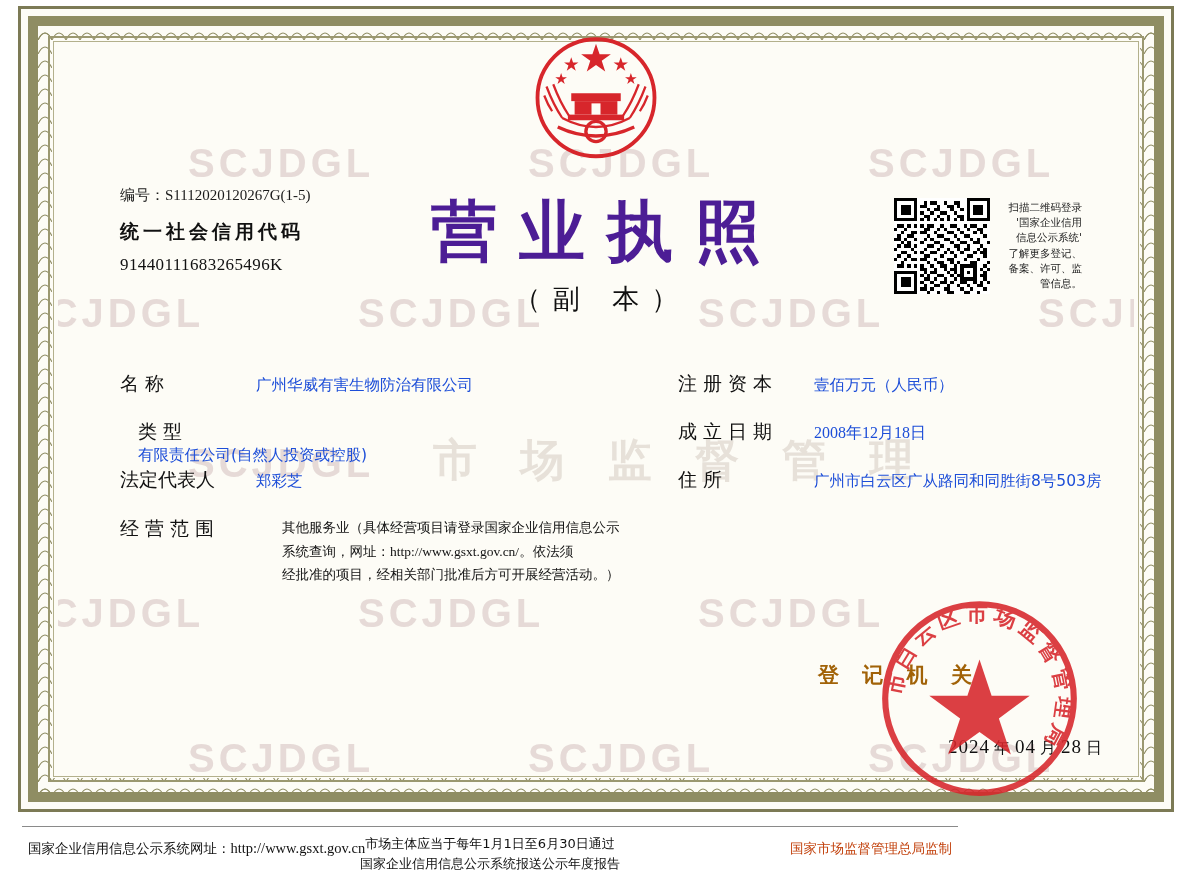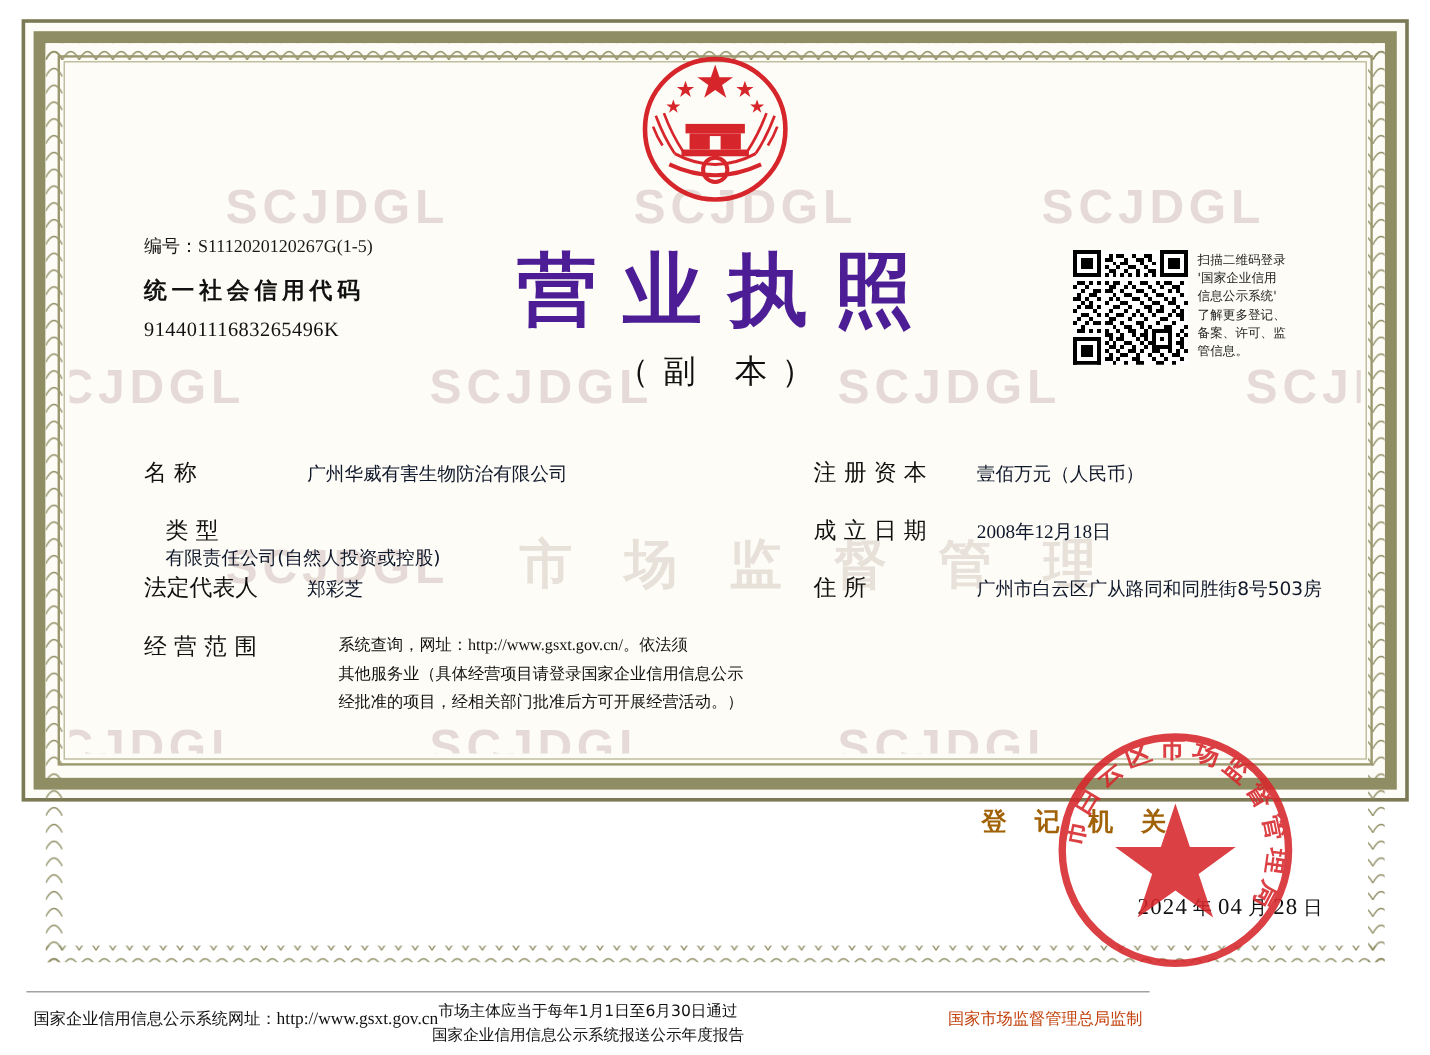--- a/index.html
+++ b/index.html
@@ -12,23 +12,23 @@
     height: 879px;
     font-family: "Liberation Serif", "DejaVu Serif", serif;
     position: relative;
     overflow: hidden;
   }
 
   
   #certificate {
     position: absolute;
     left: 18px;
-    top: 16px;
+    top: 6px;
     width: 1156px;
-    height: 652px;
+    height: 806px;
     background: #fdfcf6;
     box-sizing: border-box;
   }
 
   .frame-outer {
     position: absolute;
     left: 0; top: 0; right: 0; bottom: 0;
     border: 3px solid #7c7a55;
     box-sizing: border-box;
   }
@@ -195,40 +195,41 @@
     image-rendering: pixelated;
   }
   #qr-text {
     margin-left: 8px;
     font-family: "DejaVu Sans", "Liberation Sans", sans-serif;
     font-size: 10.5px;
     line-height: 1.45;
     color: #222;
     width: 84px;
     padding-top: 2px;
+    text-align: right;
   }
 
   
   .field {
     position: absolute;
     display: flex;
     align-items: baseline;
   }
   .f-label {
     font-family: "DejaVu Sans", "Liberation Sans", sans-serif;
     font-size: 19px;
     font-weight: normal;
     color: #111;
     white-space: nowrap;
     display: inline-block;
   }
   .f-value {
     font-family: "DejaVu Sans", "Liberation Sans", sans-serif;
     font-size: 15.5px;
-    color: #0f172a;
+    color: #1d4ed8;
     white-space: nowrap;
   }
   .f-value.serif-num {
     font-family: "Liberation Serif", serif;
     font-size: 16px;
   }
 
   
   .lbl-w {
     display: inline-flex;
@@ -665,24 +666,24 @@
     <div class="field" style="left:62px; top:421px;">
       <span class="f-label lbl-w">法定代表人</span>
       <span class="f-value" style="margin-left:18px;">郑彩芝</span>
     </div>
 
     <div class="field" style="left:62px; top:470px;">
       <span class="f-label lbl-w">经 营 范 围</span>
     </div>
 
     <div id="scope-value">
+      <div>其他服务业（具体经营项目请登录国家企业信用信息公示</div>
       <div>
         <span>系统查询，网址：</span><span class="mono">http://www.gsxt.gov.cn/</span><span>。依法须</span>
       </div>
-      <div>其他服务业（具体经营项目请登录国家企业信用信息公示</div>
       <div>经批准的项目，经相关部门批准后方可开展经营活动。）</div>
     </div>
 
     <div class="field" style="left:620px; top:325px;">
       <span class="f-label lbl-w">注 册 资 本</span>
       <span class="f-value" style="margin-left:18px;">壹佰万元（人民币）</span>
     </div>
 
     <div class="field" style="left:620px; top:373px;">
       <span class="f-label lbl-w">成 立 日 期</span>

